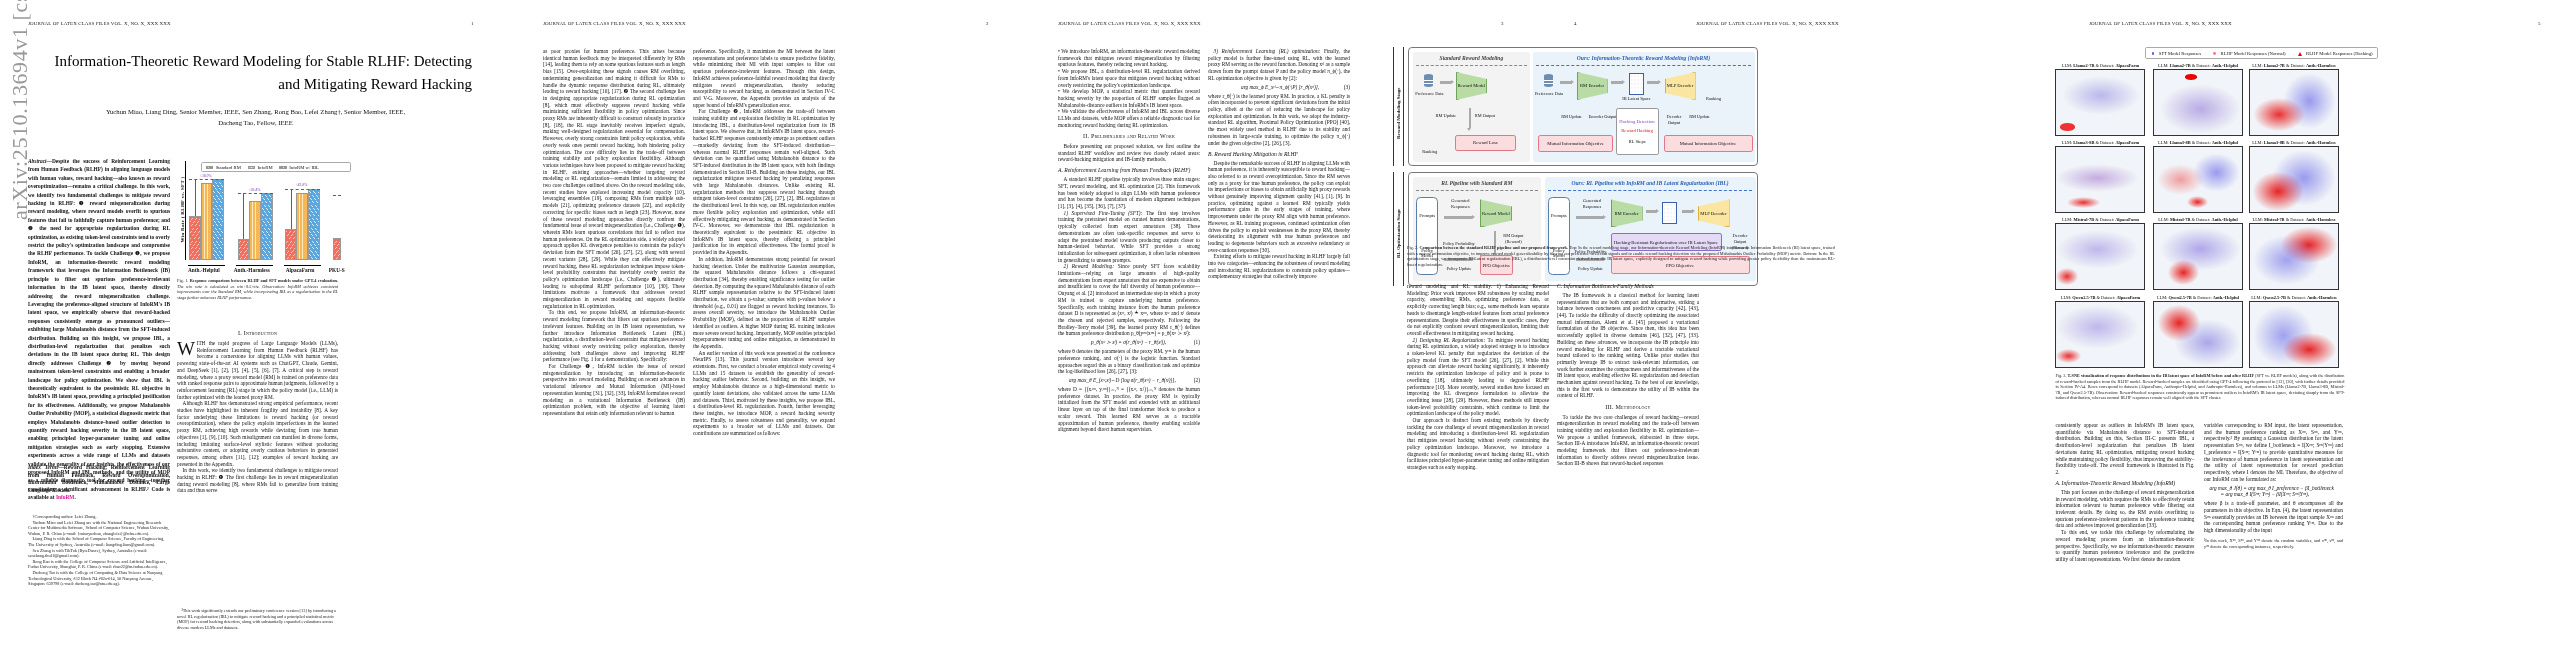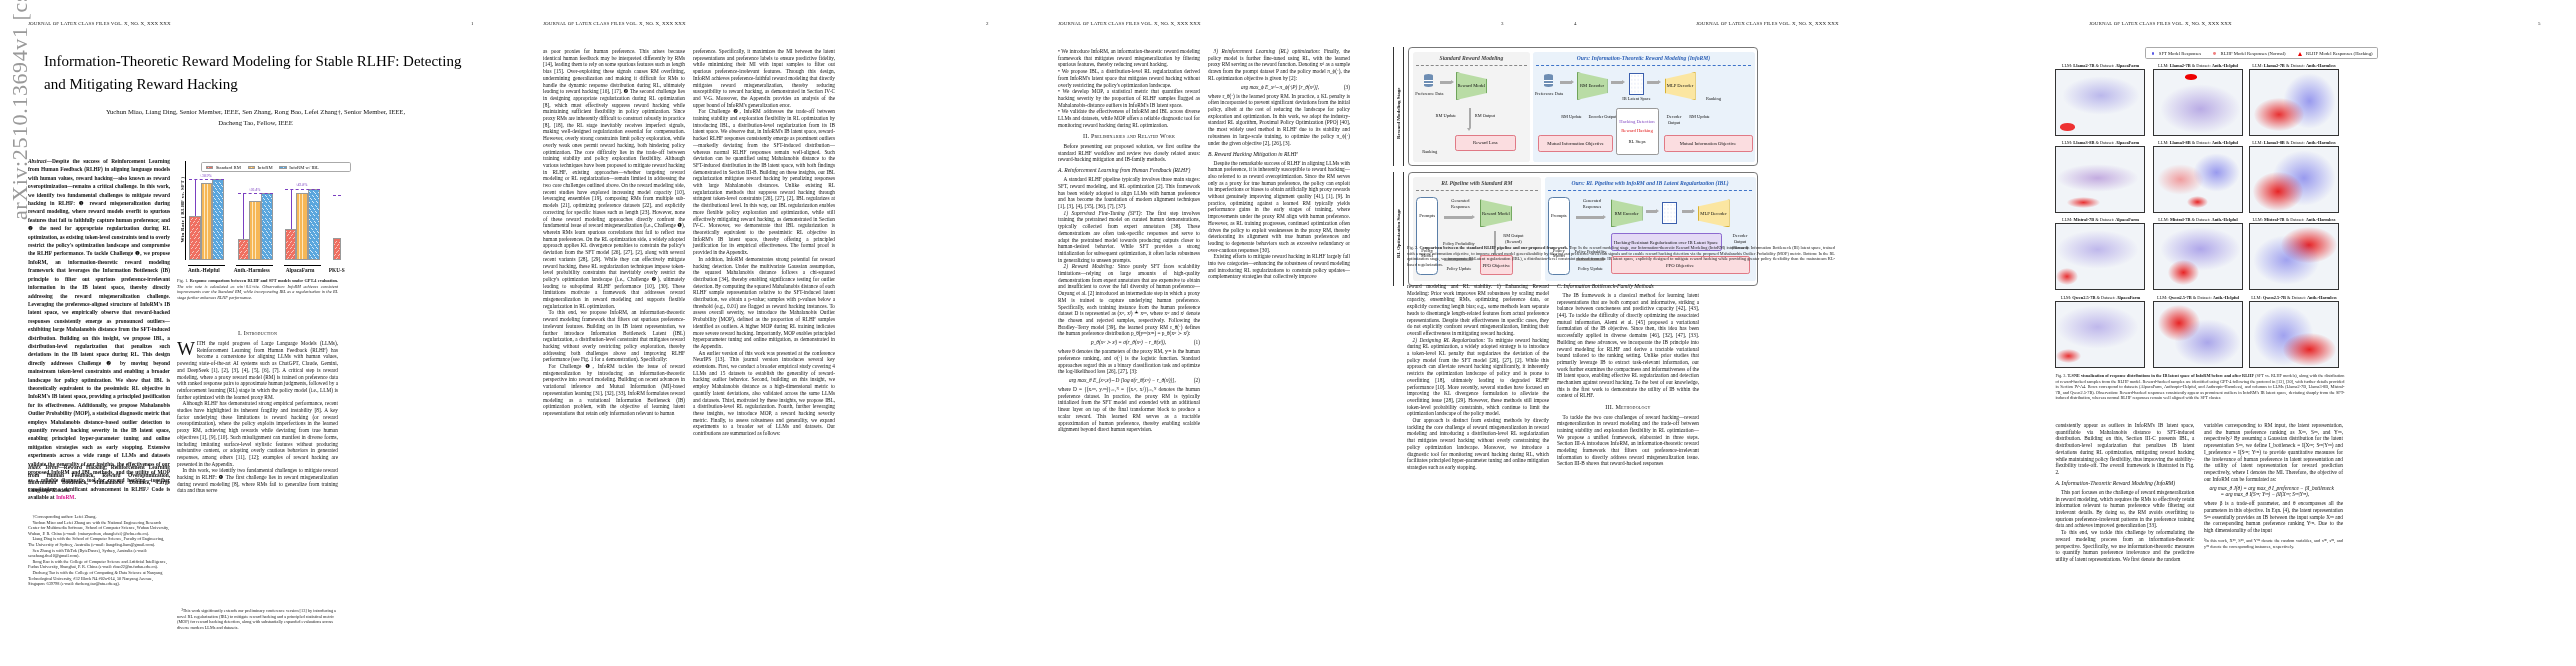--- a/index.html
+++ b/index.html
@@ -14,21 +14,21 @@
   .subsec { font-style: italic; font-size: 5.6px; margin: 4.4px 0 2.2px; }
   .link { color: #d6138a; }
   b { font-weight: bold; }
   i { font-style: italic; }
   .eq { display: flex; justify-content: space-between; padding: 2.2px 0 2.2px 33px; font-style: italic; }
   .eq .n { font-style: normal; }
   .footnote { font-size: 4.3px; line-height: 5.6px; color: #222; }
   .caption { font-size: 4.3px; line-height: 5.6px; text-align: justify; color: #222; }
 
   
-  .title { position: absolute; left: 44px; top: 50px; width: 428px; text-align: left; font-size: 15px; line-height: 23px; color: #000; }
+  .title { position: absolute; left: 44px; top: 50px; width: 428px; text-align: right; font-size: 15px; line-height: 23px; color: #000; }
   .authors { position: absolute; left: 33px; top: 106px; width: 445px; text-align: center; font-size: 6.7px; line-height: 11px; }
   .arxiv-stamp { position: absolute; left: 6.7px; top: 220px; transform: rotate(-90deg); transform-origin: left top; font-family: "Liberation Serif", serif; font-size: 22px; color: #999; white-space: nowrap; letter-spacing: 0.6px; }
   .abstract { position: absolute; left: 28px; top: 157px; width: 142px; font-size: 5.4px; line-height: 8.4px; text-align: justify; font-weight: bold; }
   .abstract i { font-weight: bold; }
   .index-terms { position: absolute; left: 28px; top: 464px; width: 142px; font-size: 5.4px; line-height: 7.5px; font-weight: bold; text-align: justify; }
   .p1-foot { position: absolute; left: 28px; top: 514px; width: 142px; }
 
   
   .chart { position: absolute; left: 177px; top: 157px; width: 161px; height: 114px; }
   .legend { position: absolute; left: 15.6px; top: 1.1px; width: 150px; height: 9.4px; border: 0.6px solid #aaa; border-radius: 1.7px; display: flex; align-items: center; gap: 6.7px; padding-left: 3.3px; font-size: 4.7px; background:#fff; }

